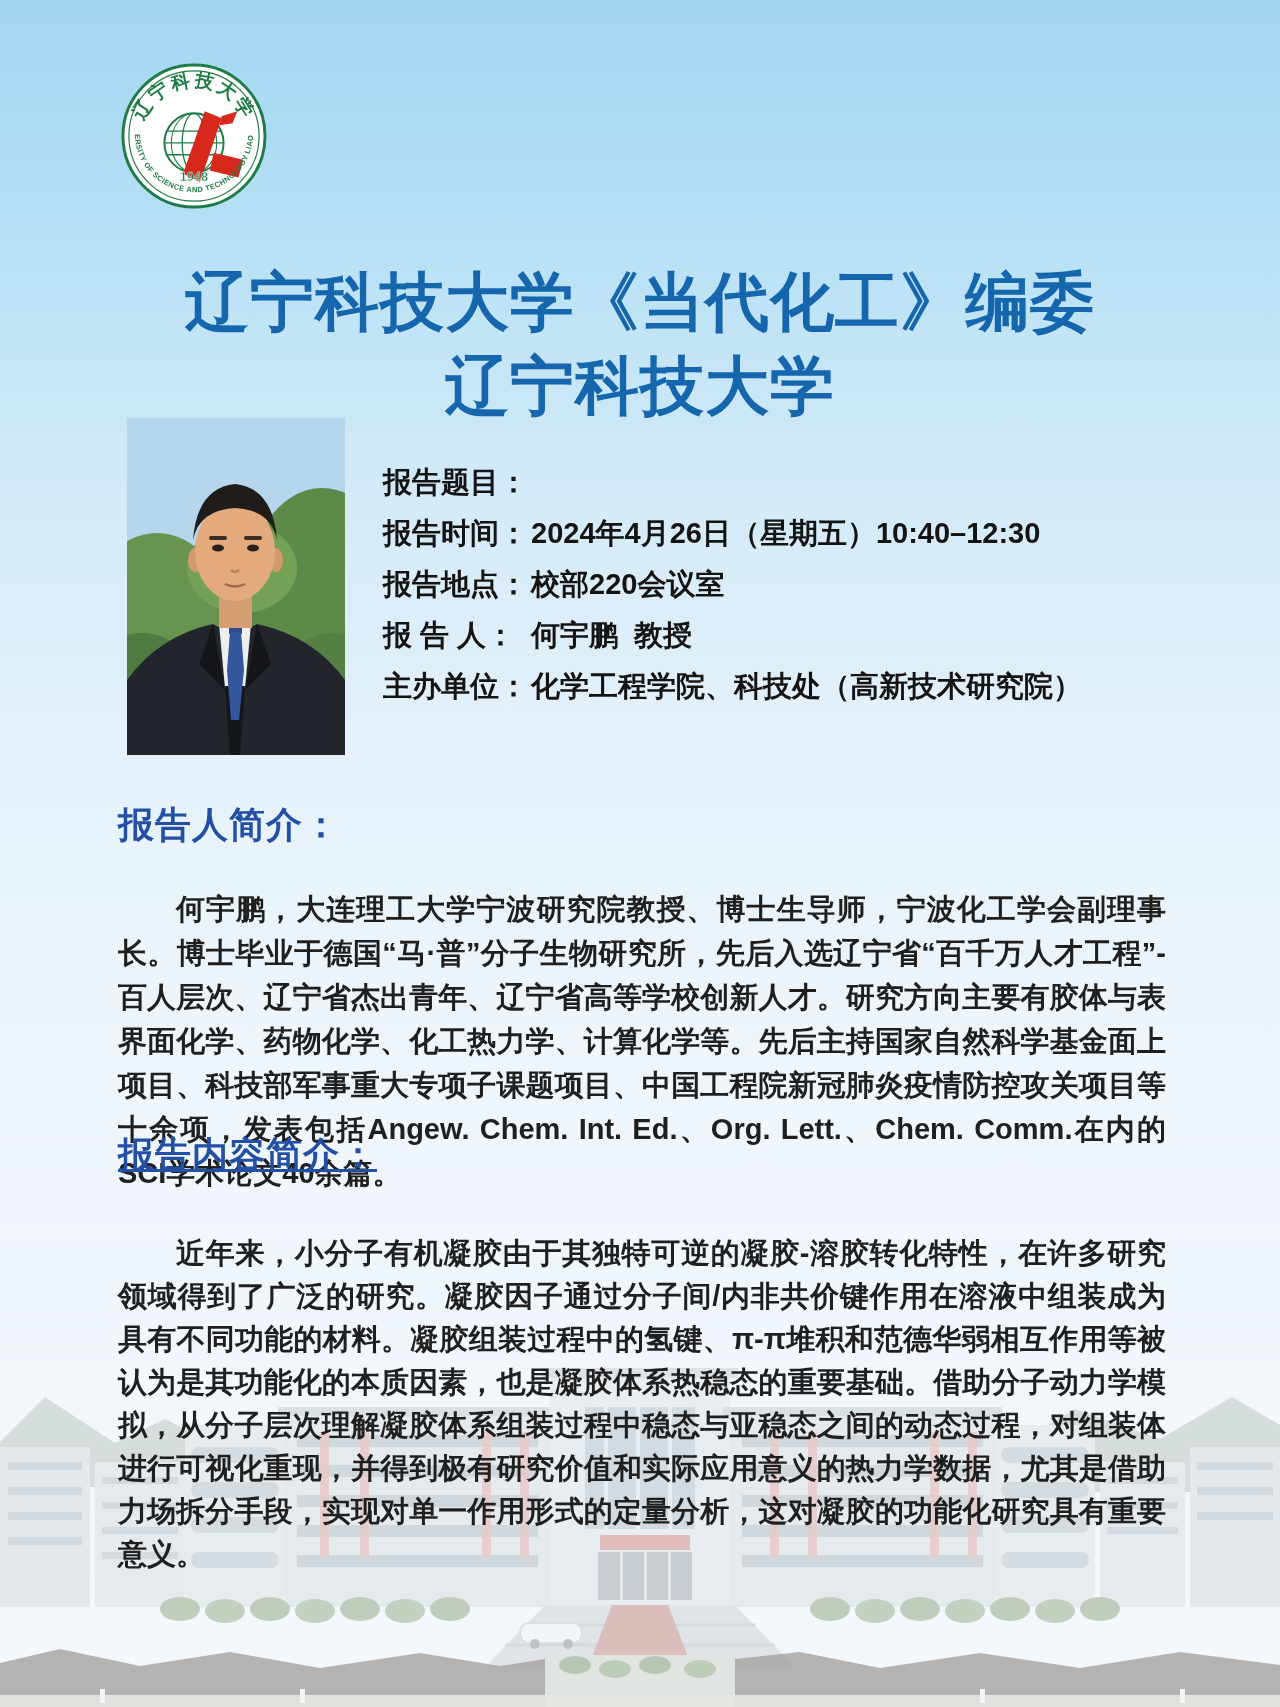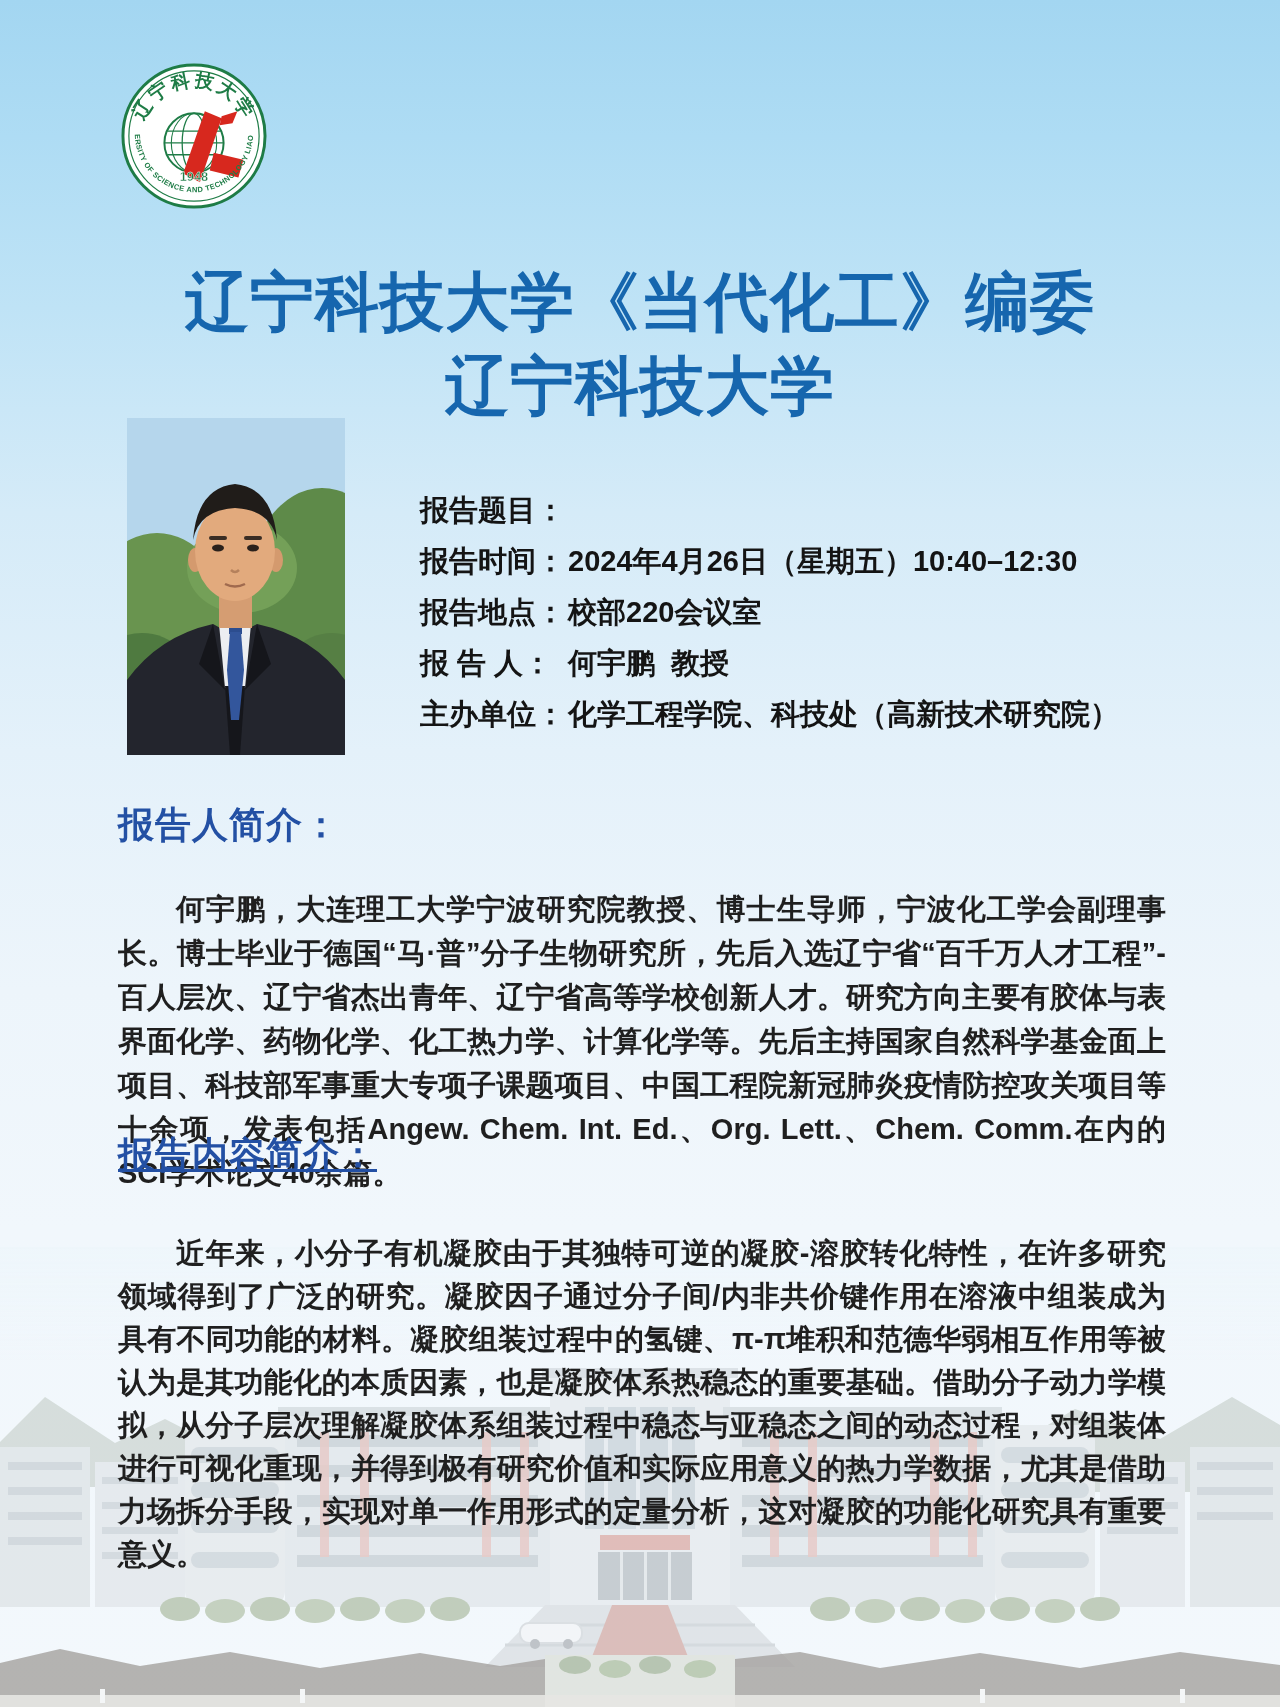--- a/index.html
+++ b/index.html
@@ -18,21 +18,21 @@
   .logo{position:absolute;left:120px;top:62px;width:148px;height:148px;z-index:3;}
   
   .title{
     position:absolute;left:0;top:212px;width:1280px;
     text-align:center;color:#1666ae;font-weight:900;
     font-size:64px;line-height:84px;letter-spacing:1px;z-index:3;margin-top:48px;
   }
   
   .photo{position:absolute;left:127px;top:418px;width:218px;height:337px;z-index:3;}
   
-  .info{position:absolute;left:420px;top:462px;z-index:3;margin-top:28px;}
+  .info{position:absolute;left:383px;top:462px;z-index:3;}
   .info-row{
     display:flex;font-size:29px;font-weight:700;color:#141414;
     line-height:40px;margin-bottom:11px;white-space:pre;
   }
   .info-label{min-width:148px;}
   
   .sec-heading{
     position:absolute;left:118px;z-index:3;
     font-size:36px;font-weight:800;color:#2350a4;letter-spacing:1px;
   }

